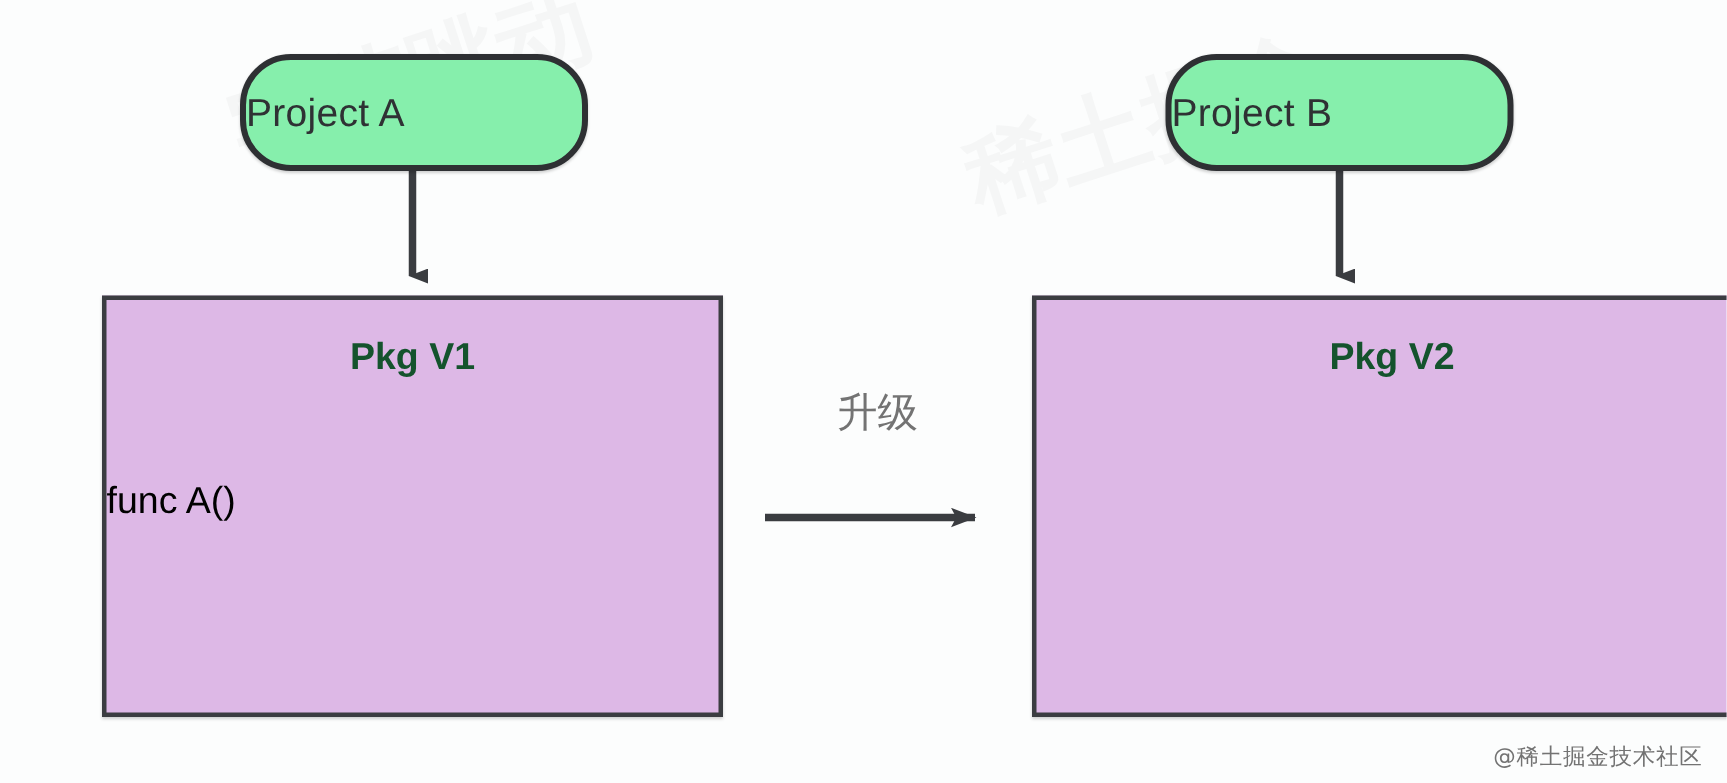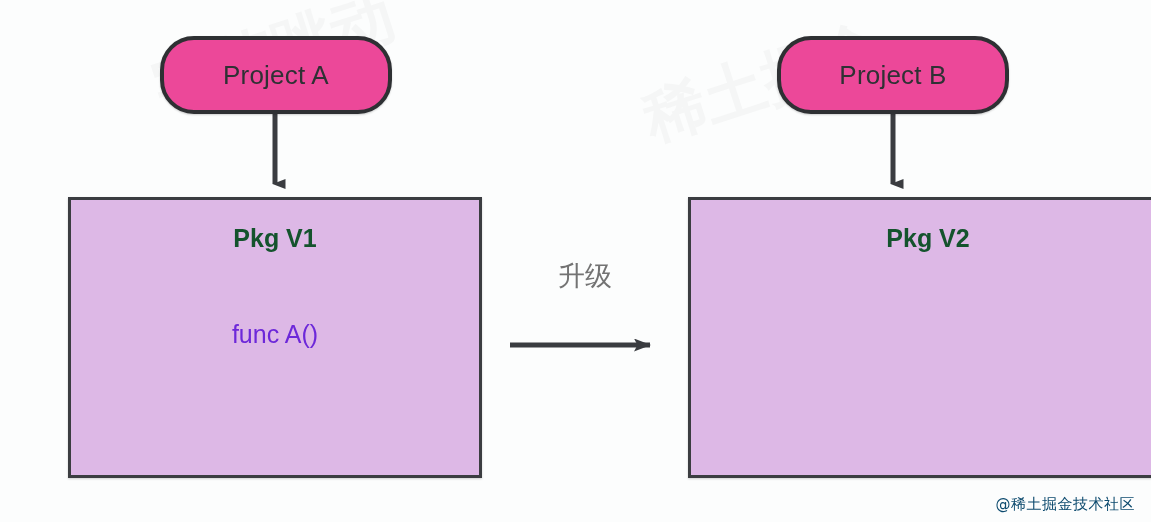--- a/index.html
+++ b/index.html
@@ -17,26 +17,26 @@
     position: relative;
     width: 1151px;
     height: 522px;
     background: #fcfdfd;
   }
 
   
   .project-node {
     position: absolute;
     box-sizing: border-box;
-    background: #ec4899;
+    background: #86efac;
     border: 4px solid #2e3033;
     border-radius: 34px;
     display: flex;
     align-items: center;
-    justify-content: center;
+    justify-content: flex-start;
     box-shadow: 0 1px 2px rgba(0,0,0,0.18);
   }
   .project-node .node-label {
     font-size: 26px;
     color: #2f3134;
     letter-spacing: 0.2px;
     line-height: 1;
     white-space: nowrap;
   }
   #project-a-node { left: 160px; top: 36px;  width: 232px; height: 78px; }
@@ -62,23 +62,22 @@
     font-size: 25px;
     font-weight: bold;
     color: #14532d;
     line-height: 1;
   }
   .pkg-func {
     position: absolute;
     left: 0;
     right: 0;
     top: 122px;
-    text-align: center;
     font-size: 25px;
-    color: #6d28d9;
+    color: #000000;
     line-height: 1;
   }
 
   
   #arrow-layer {
     position: absolute;
     left: 0;
     top: 0;
     width: 1151px;
     height: 522px;
@@ -97,21 +96,21 @@
     line-height: 1;
     font-family: "DejaVu Sans", "Liberation Sans", sans-serif;
   }
 
   
   #watermark {
     position: absolute;
     right: 16px;
     bottom: 8px;
     font-size: 15px;
-    color: #0c4a6e;
+    color: #737373;
     letter-spacing: 0.5px;
     font-family: "DejaVu Sans", "Liberation Sans", sans-serif;
     white-space: nowrap;
   }
 
   
   .ghost-mark {
     position: absolute;
     color: rgba(120,120,130,0.055);
     font-size: 62px;

